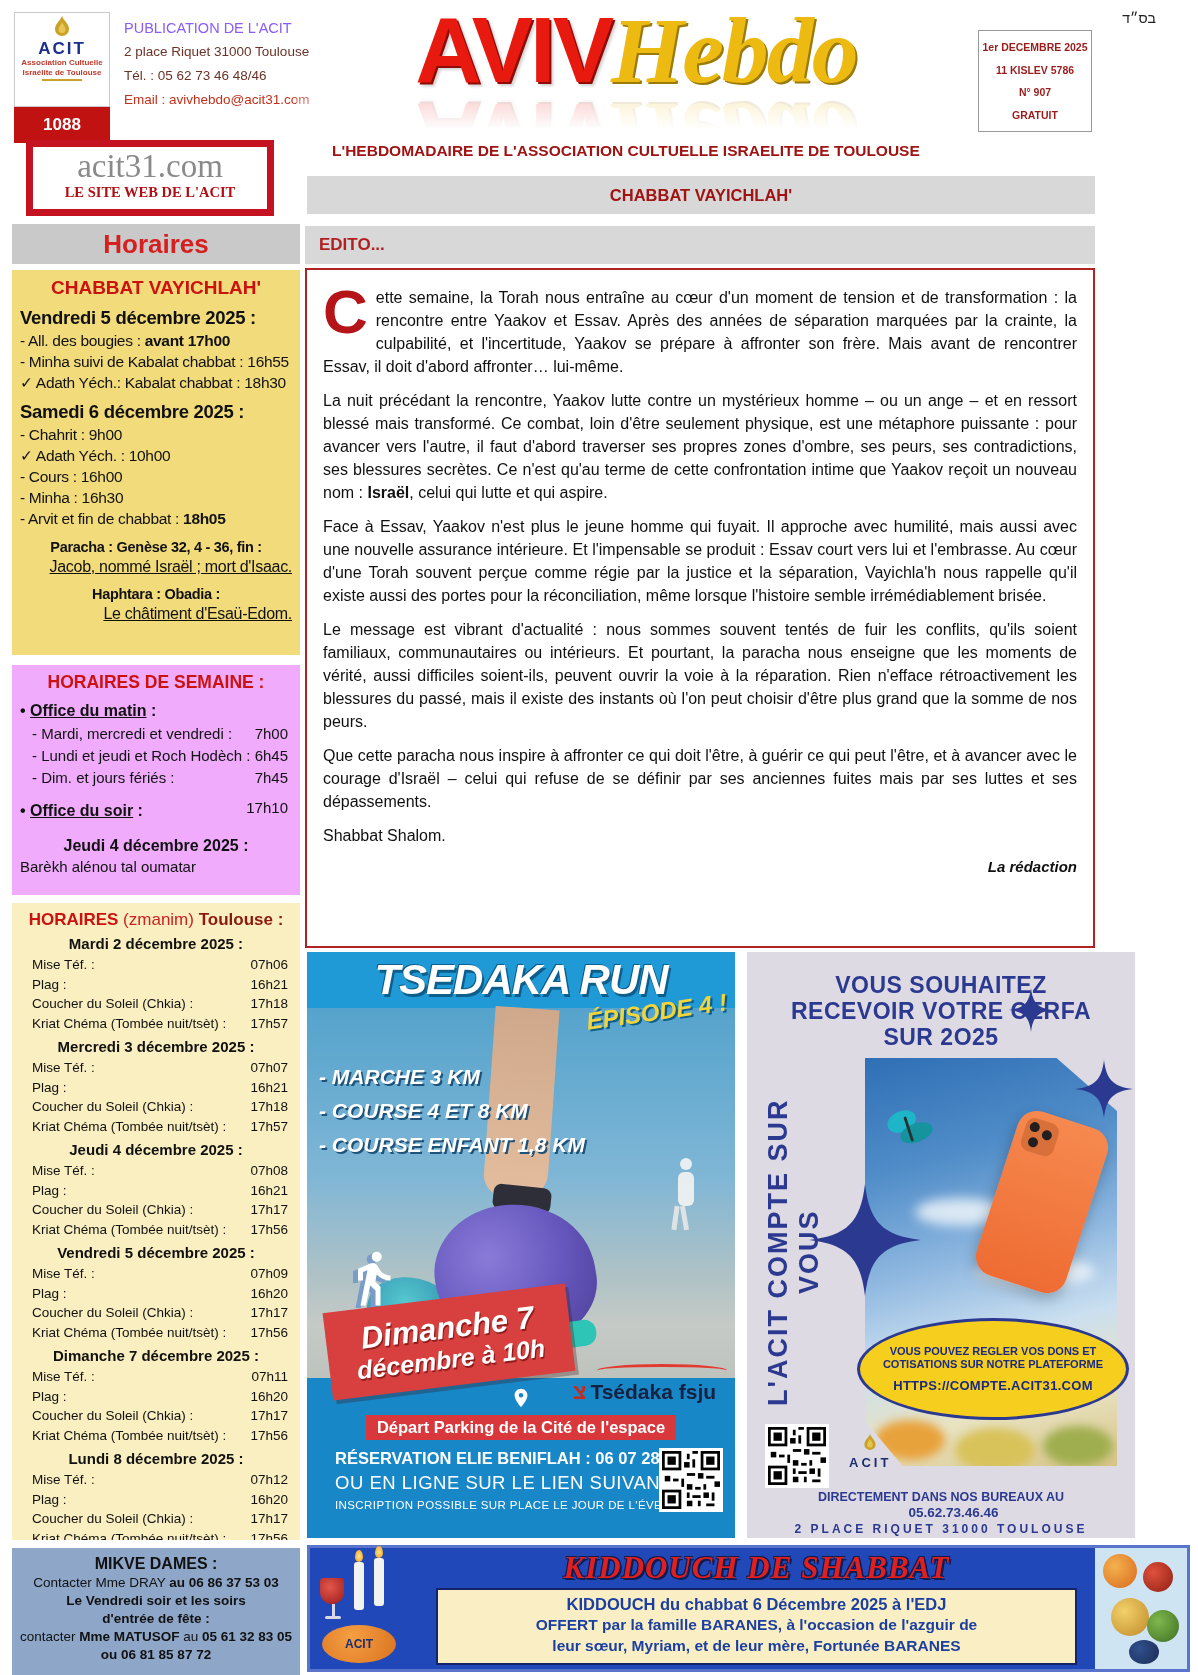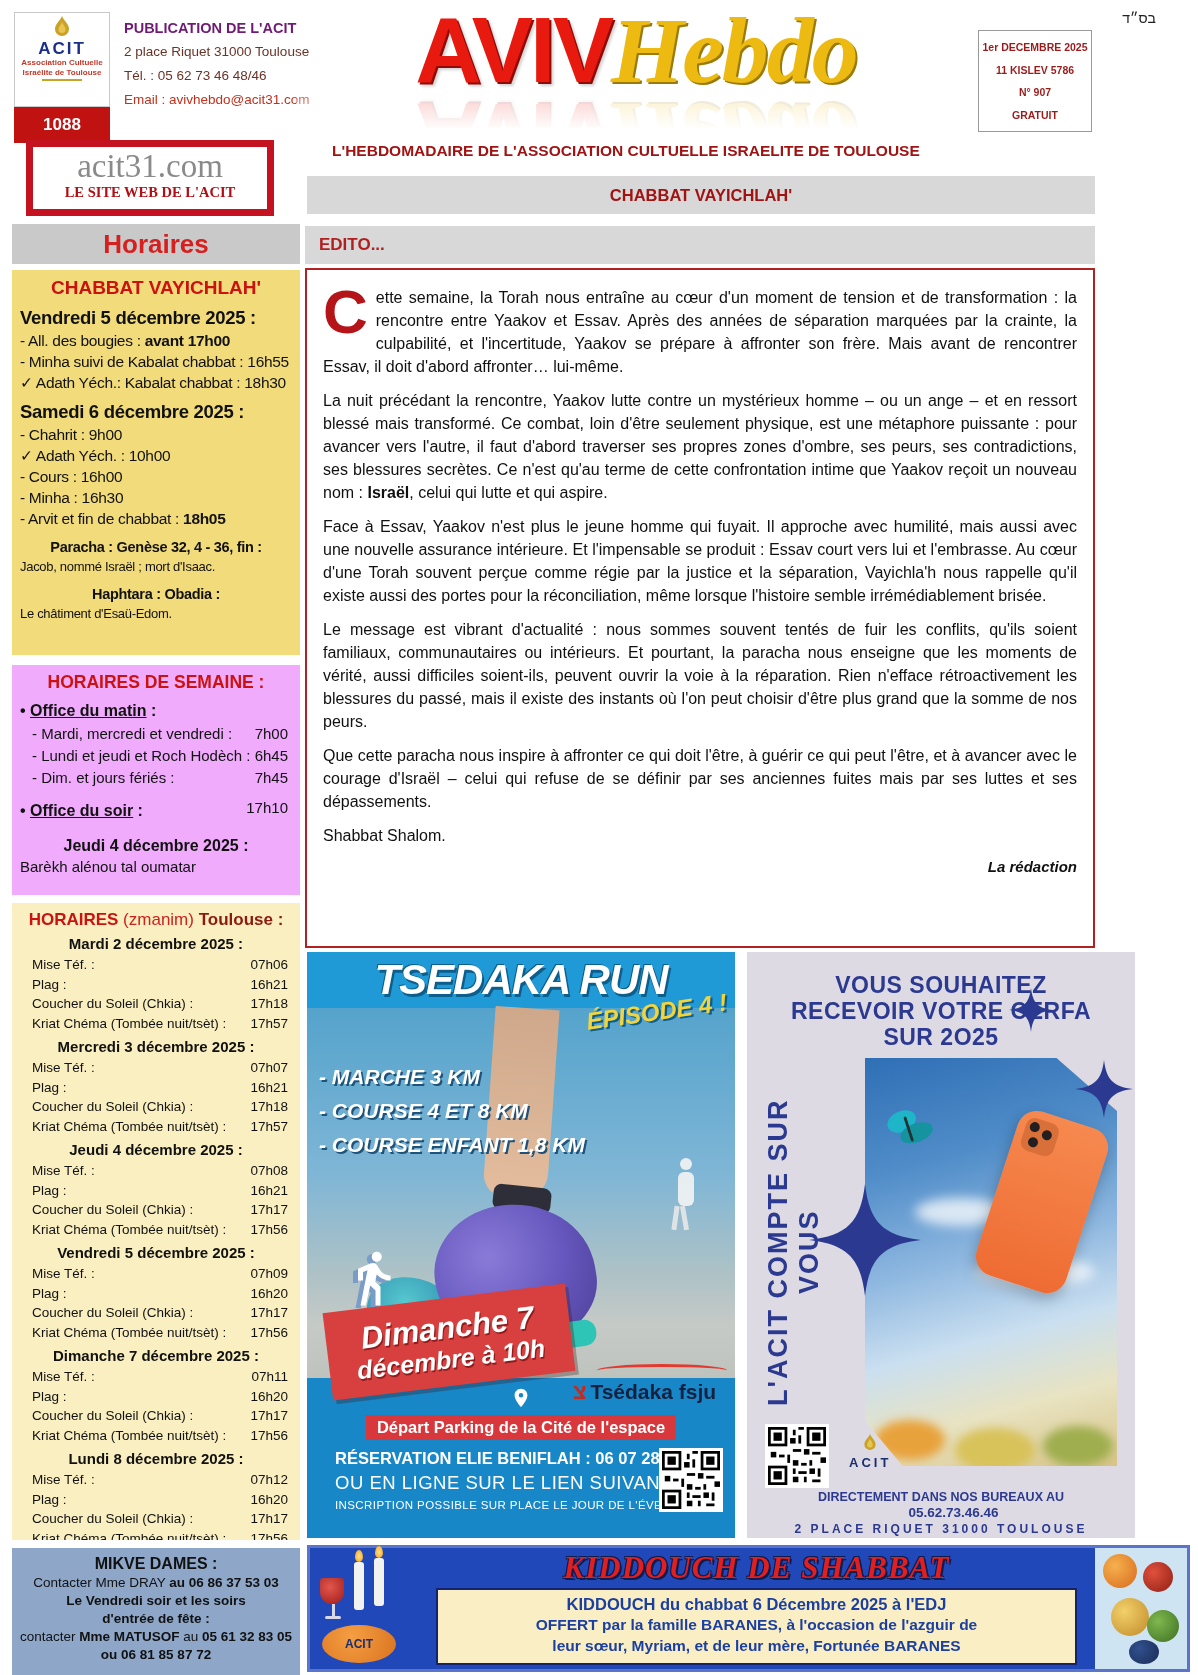--- a/index.html
+++ b/index.html
@@ -9,21 +9,21 @@
   
   .acit-box{position:absolute;left:14px;top:12px;width:96px;height:95px;border:1px solid #c9c9c9;
             background:#fff;text-align:center;box-sizing:border-box;padding-top:3px;}
   .acit-name{color:#1b2f8a;font-weight:bold;font-size:17px;letter-spacing:2px;line-height:18px;}
   .acit-assoc{color:#c0392b;font-size:8px;font-weight:bold;line-height:9.5px;}
   .acit-rule{width:40px;height:2px;background:#c9a227;margin:2px auto 0;}
   .acit-num{position:absolute;left:14px;top:107px;width:96px;height:36px;background:#C11212;color:#fff;
             font-weight:bold;font-size:17px;line-height:36px;text-align:center;}
   .pub{position:absolute;left:124px;top:20px;font-size:13.5px;line-height:16px;}
   .pub div{margin-bottom:8px;}
-  .pub .l1{color:#701a75;font-weight:bold;font-size:14.5px;}
+  .pub .l1{color:#8b5cf6;font-weight:normal;font-size:14.5px;}
   .pub .l2,.pub .l3{color:#6b3226;}
   .pub .l4{color:#c2301c;}
 
   .masthead{position:absolute;left:296px;top:0px;width:680px;height:130px;text-align:center;white-space:nowrap;}
   .mast-main{position:relative;line-height:100px;z-index:2;}
   .aviv{font-size:92px;font-weight:900;color:#E8190F;letter-spacing:-3px;
         text-shadow:2px 2px 0 #8f0b06, 4px 4px 3px rgba(0,0,0,.18);}
   .hebdo{font-family:"Liberation Serif",serif;font-style:italic;font-weight:bold;font-size:94px;
          color:#EDBA12;text-shadow:2px 2px 0 #9a7a08;letter-spacing:-2px;}
   .mast-refl{position:absolute;left:0;top:92px;width:100%;height:36px;overflow:hidden;
@@ -46,21 +46,21 @@
   
   .horaires-banner{position:absolute;left:12px;top:224px;width:288px;height:40px;background:#C9C9C9;
                    text-align:center;line-height:40px;color:#D62020;font-weight:bold;font-size:26px;}
   .ybox{position:absolute;left:12px;width:288px;box-sizing:border-box;padding:7px 8px;overflow:hidden;}
   .ybox1{top:270px;height:385px;background:#F2DB7A;}
   .ybox2{top:665px;height:230px;background:#f0abfc;}
   .ybox3{top:903px;height:637px;background:#FAEFC0;}
   .ybox-title{color:#CC1111;font-weight:bold;font-size:19px;text-align:center;margin-bottom:2px;}
   .sline{font-size:15.5px;line-height:21px;letter-spacing:-0.3px;color:#111;}
   .sline.hd{font-size:18.5px;line-height:24px;margin-top:7px;}
-  .sline.ctr{text-align:left;font-size:13px;line-height:19px;}
+  .sline.ctr{text-align:right;font-size:16px;line-height:19px;text-decoration:underline;}
   .sline.ctrb{text-align:center;font-size:14.5px;line-height:19px;}
   .sline.sp{margin-top:9px;}
   .ybox2 .ybox-title{font-size:17.5px;}
   .ofline{font-size:16px;font-weight:bold;margin-top:6px;line-height:24px;}
   .zrow{display:flex;justify-content:space-between;font-size:14px;line-height:21px;padding:0 4px 0 12px;}
   .ybox2 .zrow{font-size:15px;line-height:22px;}
   .soir-row{display:flex;justify-content:space-between;margin-top:10px;padding-right:4px;}
   .foot1{text-align:center;font-weight:bold;font-size:16px;margin-top:12px;line-height:22px;}
   .foot2{font-size:15px;line-height:20px;}
   .z-title{text-align:center;margin-bottom:2px;font-size:17px;}
@@ -556,20 +556,25 @@
     </div>
     <svg class="cf-star" style="left:62px;top:232px;width:112px;height:112px;" viewBox="0 0 100 100">
         <use href="#star-def" fill="#2B3990"></use>
       </svg>
     <svg class="cf-star" style="left:262px;top:36px;width:44px;height:44px;" viewBox="0 0 100 100">
         <use href="#star-def" fill="#2B3990"></use>
       </svg>
     <svg class="cf-star" style="right:2px;top:108px;width:58px;height:58px;" viewBox="0 0 100 100">
         <use href="#star-def" fill="#2B3990"></use>
       </svg>
+    <div class="cf-bubble">
+      <div class="b1">VOUS POUVEZ REGLER VOS DONS ET</div>
+      <div class="b1">COTISATIONS SUR NOTRE PLATEFORME</div>
+      <div class="burl">HTTPS://COMPTE.ACIT31.COM</div>
+    </div>
     <div class="cf-qr">
       <svg class="qr-svg" viewBox="0 0 21 21">
           <use href="#qr-def"></use>
         </svg>
     </div>
     <div class="cf-acit">
       <svg width="16" height="16" viewBox="0 0 20 20">
           <use href="#flame-def"></use>
         </svg>
       <div class="nm">ACIT</div>

